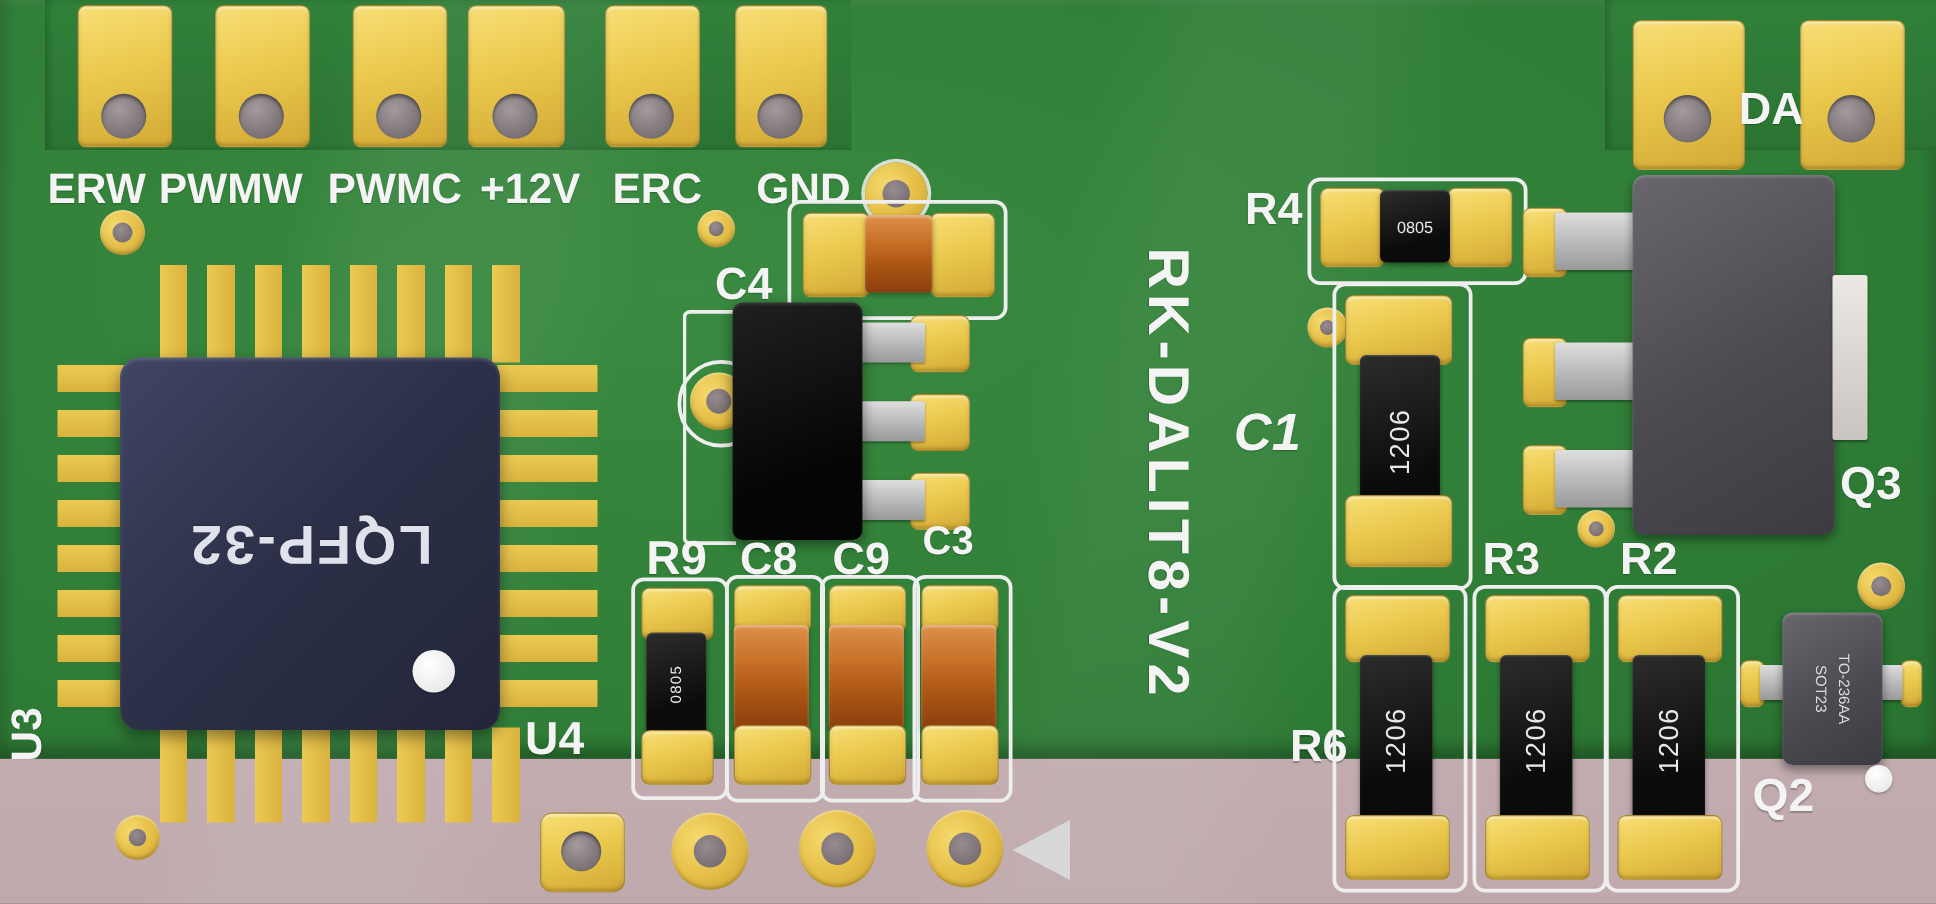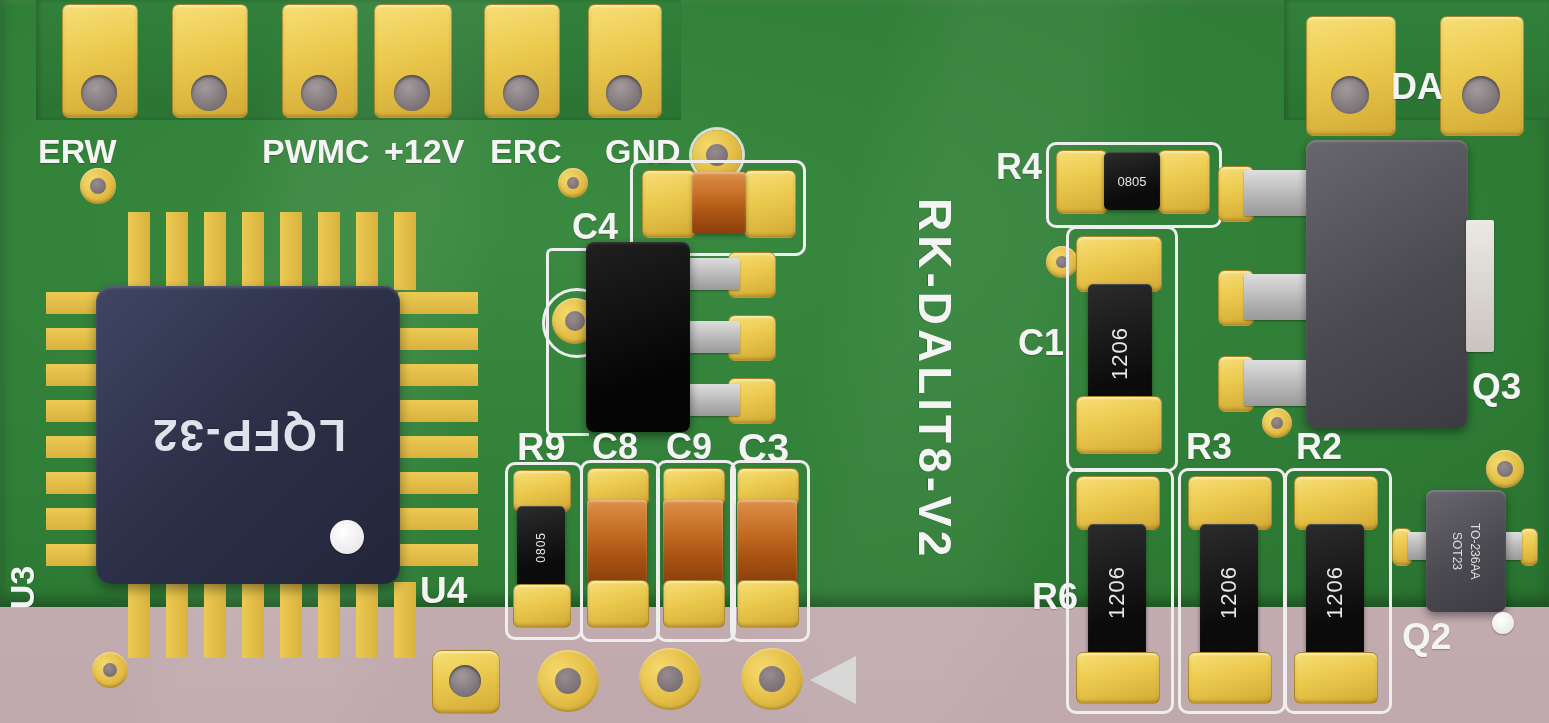--- a/index.html
+++ b/index.html
@@ -84,20 +84,21 @@
   <div class="gold" style="left:484px;top:4px;width:74px;height:112px;"></div>
   <div class="gold" style="left:588px;top:4px;width:72px;height:112px;"></div>
   <div class="hole" style="left:81px;top:75px;width:36px;height:36px;"></div>
   <div class="hole" style="left:191px;top:75px;width:36px;height:36px;"></div>
   <div class="hole" style="left:301px;top:75px;width:36px;height:36px;"></div>
   <div class="hole" style="left:394px;top:75px;width:36px;height:36px;"></div>
   <div class="hole" style="left:503px;top:75px;width:36px;height:36px;"></div>
   <div class="hole" style="left:606px;top:75px;width:36px;height:36px;"></div>
 
   <div class="label" style="left:38px;top:132px;font-size:34px;">ERW</div>
+  <div class="label" style="left:127px;top:132px;font-size:34px;">PWMW</div>
   <div class="label" style="left:262px;top:132px;font-size:34px;">PWMC</div>
   <div class="label" style="left:384px;top:132px;font-size:34px;">+12V</div>
   <div class="label" style="left:490px;top:132px;font-size:34px;">ERC</div>
   <div class="label" style="left:605px;top:132px;font-size:34px;">GND</div>
 
   <div class="gold" style="left:1306px;top:16px;width:88px;height:118px;"></div>
   <div class="gold" style="left:1440px;top:16px;width:82px;height:118px;"></div>
   <div class="hole" style="left:1331px;top:76px;width:38px;height:38px;"></div>
   <div class="hole" style="left:1462px;top:76px;width:38px;height:38px;"></div>
   <div class="label" style="left:1391px;top:66px;font-size:36px;">DA</div>
@@ -155,21 +156,21 @@
   <div class="lead" style="left:688px;top:258px;width:52px;height:32px;"></div>
   <div class="lead" style="left:688px;top:321px;width:52px;height:32px;"></div>
   <div class="lead" style="left:688px;top:384px;width:52px;height:32px;"></div>
   <div style="position:absolute;left:586px;top:242px;width:104px;height:190px;border-radius:8px;
               background:linear-gradient(160deg,#202020 0%,#050505 70%);
               box-shadow:0 4px 10px rgba(0,0,0,.45), inset 0 2px 2px rgba(255,255,255,.1);"></div>
 
   <div class="label" style="left:517px;top:426px;font-size:38px;">R9</div>
   <div class="label" style="left:592px;top:426px;font-size:36px;">C8</div>
   <div class="label" style="left:666px;top:426px;font-size:36px;">C9</div>
-  <div class="label" style="left:738px;top:426px;font-size:40px;">C3</div>
+  <div class="label" style="left:738px;top:414px;font-size:32px;">C3</div>
 
   <div class="silk" style="left:505px;top:462px;width:72px;height:172px;"></div>
   <div class="gold" style="left:513px;top:470px;width:56px;height:40px;"></div>
   <div class="chip-black" style="left:517px;top:506px;width:48px;height:82px;">
     <span class="vtext" style="font-size:12px;">0805</span>
   </div>
   <div class="gold" style="left:513px;top:584px;width:56px;height:42px;"></div>
 
   <div class="silk" style="left:580px;top:460px;width:74px;height:176px;"></div>
   <div class="gold" style="left:587px;top:468px;width:60px;height:36px;"></div>
@@ -202,21 +203,21 @@
   <div class="label" style="left:893px;top:198px;width:84px;height:470px;writing-mode:vertical-rl;font-size:46px;letter-spacing:4px;text-align:left;line-height:84px;">RK-DALIT8-V2</div>
 
   <div class="label" style="left:996px;top:146px;font-size:36px;">R4</div>
   <div class="silk" style="left:1046px;top:142px;width:170px;height:80px;"></div>
   <div class="gold" style="left:1056px;top:150px;width:50px;height:62px;"></div>
   <div class="gold" style="left:1158px;top:150px;width:50px;height:62px;"></div>
   <div class="chip-black" style="left:1104px;top:152px;width:56px;height:58px;">
     <span style="font-size:13px;">0805</span>
   </div>
 
-  <div class="label" style="left:1018px;top:322px;font-size:36px;">C1</div>
+  <div class="label" style="left:987px;top:322px;font-size:42px;font-style:italic;">C1</div>
   <div class="silk" style="left:1066px;top:226px;width:106px;height:240px;"></div>
   <div class="gold" style="left:1076px;top:236px;width:84px;height:54px;"></div>
   <div class="chip-black" style="left:1088px;top:284px;width:64px;height:138px;">
     <span class="vtext" style="font-size:22px;">1206</span>
   </div>
   <div class="gold" style="left:1076px;top:396px;width:84px;height:56px;"></div>
 
   <div class="gold" style="left:1218px;top:166px;width:34px;height:54px;"></div>
   <div class="gold" style="left:1218px;top:270px;width:34px;height:54px;"></div>
   <div class="gold" style="left:1218px;top:356px;width:34px;height:54px;"></div>

